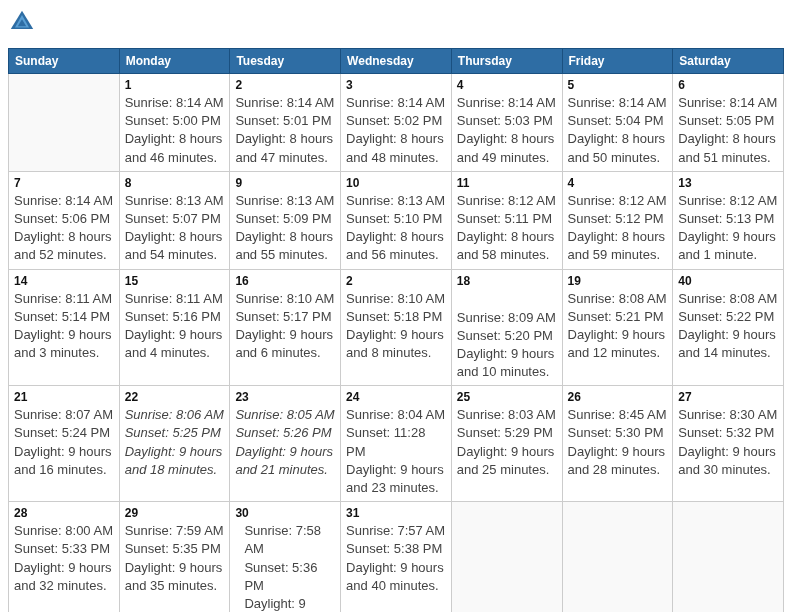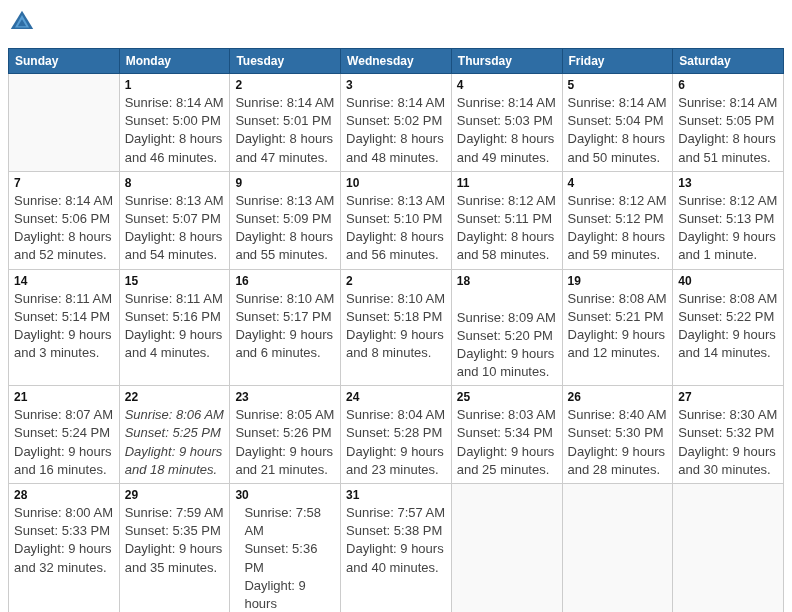--- a/index.html
+++ b/index.html
@@ -284,42 +284,42 @@
           </td>
           <td>
             <div class="day-number">22</div>
             <div class="day-info" style="white-space: pre-line; font-style: italic;">Sunrise: 8:06 AM
 Sunset: 5:25 PM
 Daylight: 9 hours
 and 18 minutes.</div>
           </td>
           <td>
             <div class="day-number">23</div>
-            <div class="day-info" style="white-space: pre-line;">Sunrise: 8:05 AM
+            <div class="day-info" style="white-space: pre-line; font-style: italic;">Sunrise: 8:05 AM
 Sunset: 5:26 PM
 Daylight: 9 hours
 and 21 minutes.</div>
           </td>
           <td>
             <div class="day-number">24</div>
             <div class="day-info" style="white-space: pre-line;">Sunrise: 8:04 AM
-Sunset: 5:28 PM
+Sunset: 11:28 PM
 Daylight: 9 hours
 and 23 minutes.</div>
           </td>
           <td>
             <div class="day-number">25</div>
             <div class="day-info" style="white-space: pre-line;">Sunrise: 8:03 AM
-Sunset: 5:34 PM
+Sunset: 5:29 PM
 Daylight: 9 hours
 and 25 minutes.</div>
           </td>
           <td>
             <div class="day-number">26</div>
-            <div class="day-info" style="white-space: pre-line;">Sunrise: 8:40 AM
+            <div class="day-info" style="white-space: pre-line;">Sunrise: 8:45 AM
 Sunset: 5:30 PM
 Daylight: 9 hours
 and 28 minutes.</div>
           </td>
           <td>
             <div class="day-number">27</div>
             <div class="day-info" style="white-space: pre-line;">Sunrise: 8:30 AM
 Sunset: 5:32 PM
 Daylight: 9 hours
 and 30 minutes.</div>

